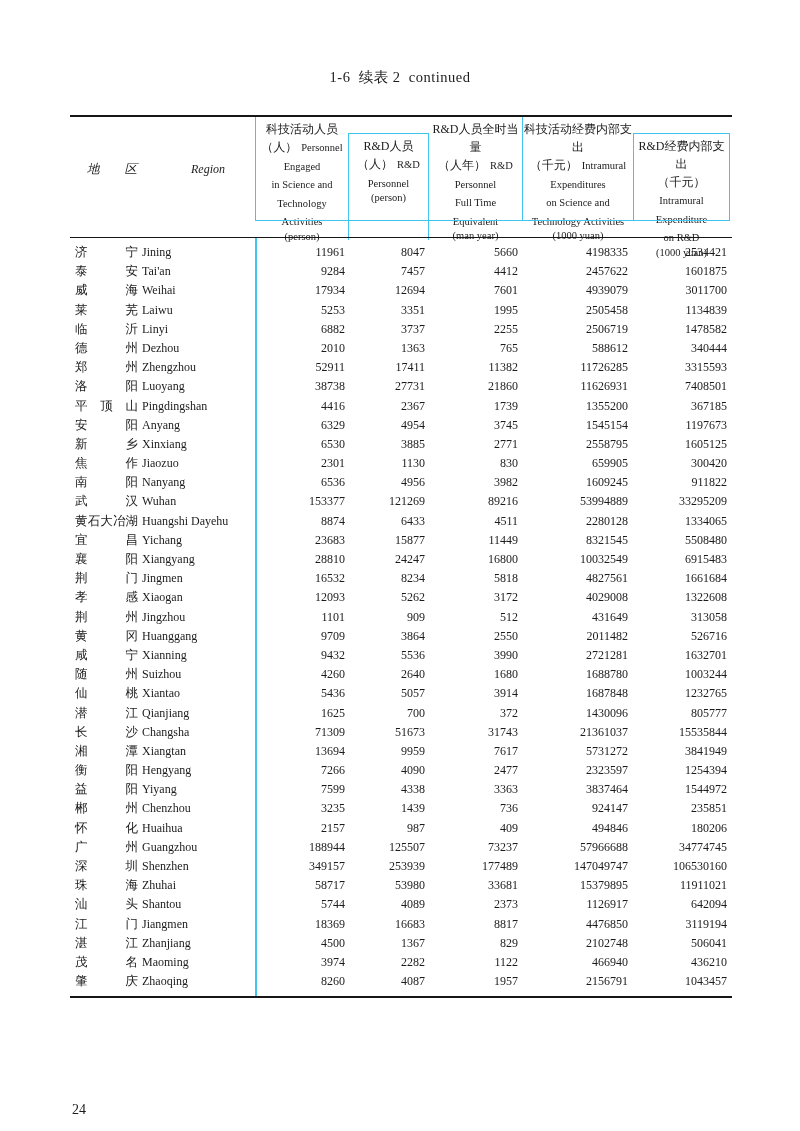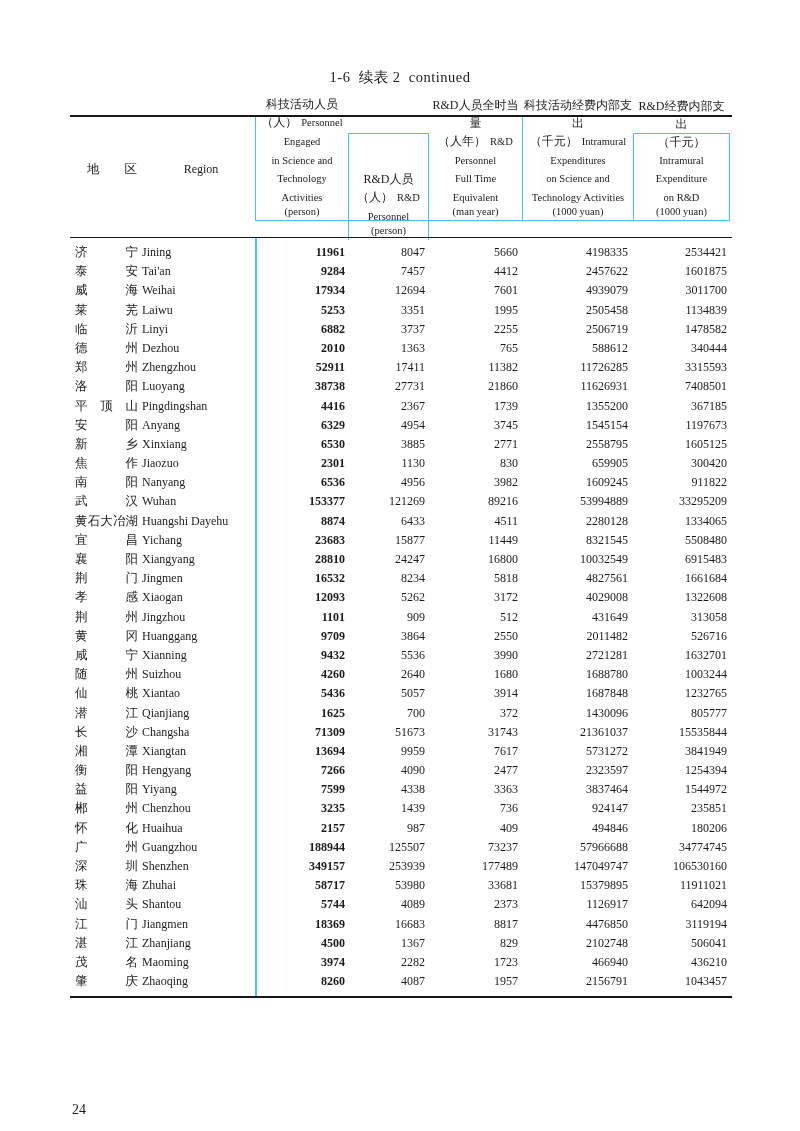--- a/index.html
+++ b/index.html
@@ -10,57 +10,57 @@
     overflow:hidden;
   }
   .page-title {
     position:absolute; top:68px; left:0; width:100%; text-align:center;
     font-size:14.5px; white-space:pre; letter-spacing:.5px;
   }
   .stat-table { position:absolute; left:70px; top:115px; width:662px; }
   .thead { position:relative; height:104px; border-top:2px solid #161616; }
   .hcell {
     position:absolute; box-sizing:border-box; display:flex; flex-direction:column;
-    justify-content:flex-end; align-items:center; text-align:center; padding:2px 1px 1px;
-  }
-  .hc1 { left:0; top:0; width:185px; height:100%; }
+    justify-content:flex-start; align-items:center; text-align:center; padding:2px 1px 1px;
+  }
+  .hc1 { left:0; top:0; width:185px; height:100%;font-style:italic; }
   .hc2 { left:185px; top:0; width:93px;  height:100%; border-left:1.5px solid var(--cy); }
   .hc3 { left:278px; top:16px; width:81px; height:107px; border:1.5px solid var(--cy); border-bottom:none; }
   .hc4 { left:359px; top:0; width:93px;  height:100%; }
   .hc5 { left:452px; top:0; width:111px; height:100%; border-left:1.5px solid var(--cy); }
   .hc6 { left:563px; top:16px; width:97px; height:88px; border:1.5px solid var(--cy); border-bottom:none; }
   .cyan-bottom { position:absolute; left:185px; width:475px; bottom:0; height:1.5px; background:var(--cy); }
   .zhline { font-size:12px;   line-height:14.6px; white-space:pre-line; }
   .enline { font-size:10.5px; line-height:14.6px; white-space:pre-line; }
   .hunit  { font-size:10.5px; line-height:14.6px; }
   .region-zh {
     position:absolute; left:17px; top:50%; transform:translateY(-50%);
     width:50px; font-size:12.5px; text-align:justify; text-align-last:justify;
   }
   .region-en {
-    position:absolute; left:88px; top:50%; transform:translateY(-50%);
+    position:absolute; left:95px; top:50%; transform:translateY(-50%);
     width:86px; font-size:12px; text-align:center;
   }
   .tbody {
     position:relative; margin-top:16px; border-top:1px solid #161616;
     border-bottom:2.5px solid #161616; padding:5px 0 5px;
   }
   .tbody::before {
     content:""; position:absolute; left:185px; top:0; bottom:0;
     width:1.5px; background:var(--cy);
   }
   .row { display:flex; align-items:baseline; height:19.2px; line-height:19.2px; font-size:12px; }
   .c-zh {
     flex:none; width:63px; margin-left:5px; font-size:12.5px;
     text-align:justify; text-align-last:justify;
   }
   .c-en  { flex:none; width:112px; margin-left:4px; font-size:12px;
            white-space:nowrap; overflow:visible; }
   .c-num { flex:none; text-align:right; font-variant-numeric:tabular-nums; }
-  .n1 { width:91px;font-weight:bold; } .n2 { width:80px; } .n3 { width:93px; }
+  .n1 { width:91px; } .n2 { width:80px; } .n3 { width:93px; }
   .n4 { width:110px; } .n5 { width:99px; }
   .page-number { position:absolute; left:72px; top:1058px; font-size:14px;margin-top:44px; }
 </style>
 </head>
 <body>
 
 <div class="page-title">1-6  续表 2  continued</div>
 
 <div class="stat-table">
   <div class="thead">
@@ -493,21 +493,21 @@
       <span class="c-num n3">829</span>
       <span class="c-num n4">2102748</span>
       <span class="c-num n5">506041</span>
     </div>
 
     <div class="row">
       <span class="c-zh">茂名</span>
       <span class="c-en">Maoming</span>
       <span class="c-num n1">3974</span>
       <span class="c-num n2">2282</span>
-      <span class="c-num n3">1723</span>
+      <span class="c-num n3">1122</span>
       <span class="c-num n4">466940</span>
       <span class="c-num n5">436210</span>
     </div>
 
     <div class="row">
       <span class="c-zh">肇庆</span>
       <span class="c-en">Zhaoqing</span>
       <span class="c-num n1">8260</span>
       <span class="c-num n2">4087</span>
       <span class="c-num n3">1957</span>

